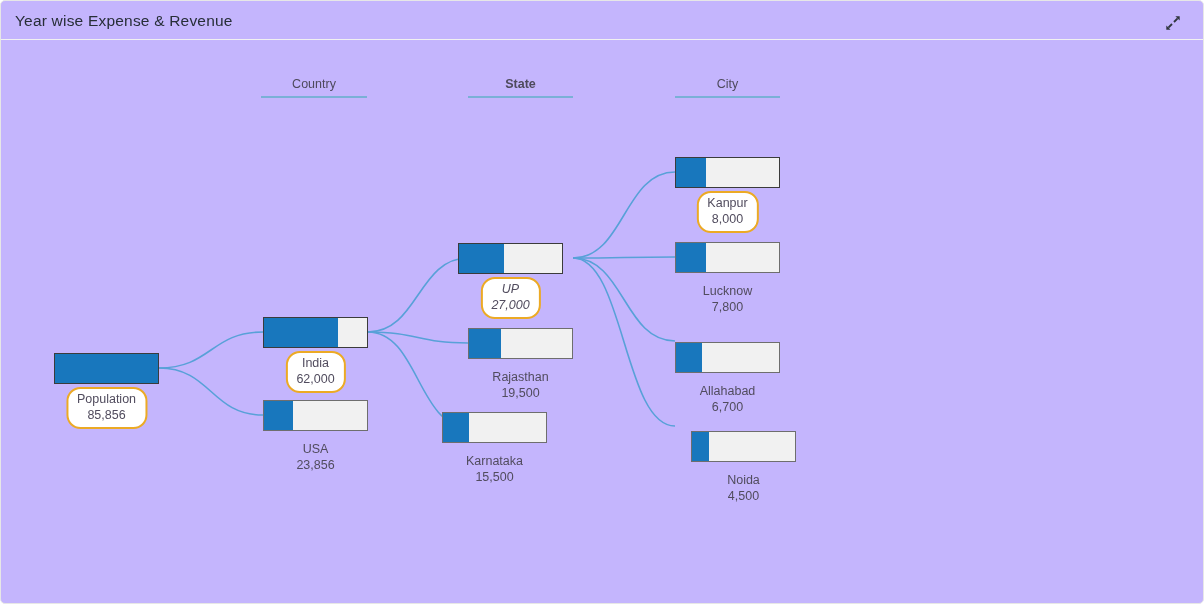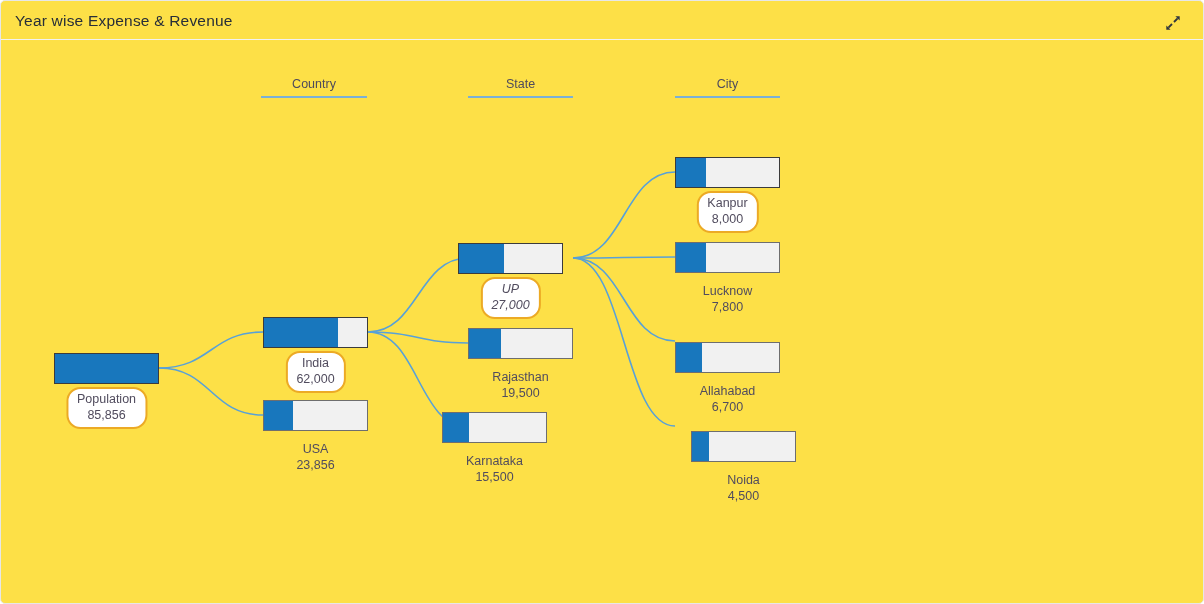--- a/index.html
+++ b/index.html
@@ -1,18 +1,18 @@
 <!DOCTYPE html>
 <html><head>
 <meta charset="utf-8">
 <style>
   html,body{margin:0;padding:0;background:#fff;}
   body{font-family:"Liberation Sans","DejaVu Sans",sans-serif;}
   .card{
-    position:relative;width:1202px;height:602px;background:#fde047;
+    position:relative;width:1202px;height:602px;background:#c4b5fd;
     border:1px solid #e7e7e7;border-radius:5px;overflow:hidden;
   }
   .widget-title{
     position:absolute;left:14px;top:11px;font-size:15.5px;font-weight:500;
     color:#272e38;letter-spacing:.2px;
   }
   .header-divider{position:absolute;left:0;top:38px;width:100%;height:1px;background:#f1f1f1;}
   .expand-btn{
     position:absolute;right:18px;top:10px;width:24px;height:24px;cursor:pointer;
     display:flex;align-items:center;justify-content:center;background:none;border:none;padding:0;
@@ -65,21 +65,21 @@
         <path d="M367,331 C417,331 417,257 467,257" fill="none" stroke="#58a1d8" stroke-width="1.6"></path>
         <path d="M367,331 C417,331 417,342 467,342" fill="none" stroke="#58a1d8" stroke-width="1.6"></path>
         <path d="M367,331 C417,331 417,426 467,426" fill="none" stroke="#58a1d8" stroke-width="1.6"></path>
         <path d="M572,257 C623,257 623,171 674,171" fill="none" stroke="#58a1d8" stroke-width="1.6"></path>
         <path d="M572,257 C623,257 623,256 674,256" fill="none" stroke="#58a1d8" stroke-width="1.6"></path>
         <path d="M572,257 C623,257 623,340 674,340" fill="none" stroke="#58a1d8" stroke-width="1.6"></path>
         <path d="M572,257 C623,257 623,425 674,425" fill="none" stroke="#58a1d8" stroke-width="1.6"></path>
       </svg>
     <div id="headers-layer">
         <div class="col-header" style="left: 260px; width: 106px; top: 76px;">Country</div>
-        <div class="col-header" style="left: 467px; width: 105px; top: 76px;">State</div>
+        <div class="col-header" style="left: 467px; width: 105px; top: 76px; font-weight: bold;">State</div>
         <div class="col-header" style="left: 674px; width: 105px; top: 76px;">City</div>
       </div>
     <div id="nodes-layer">
         <div class="node selected" style="left: 53px; top: 352px;">
           <div class="bar">
             <div class="fill" style="width: 100%;"></div>
           </div>
           <div class="node-label">
             <div>Population</div>
             <div>85,856</div>

